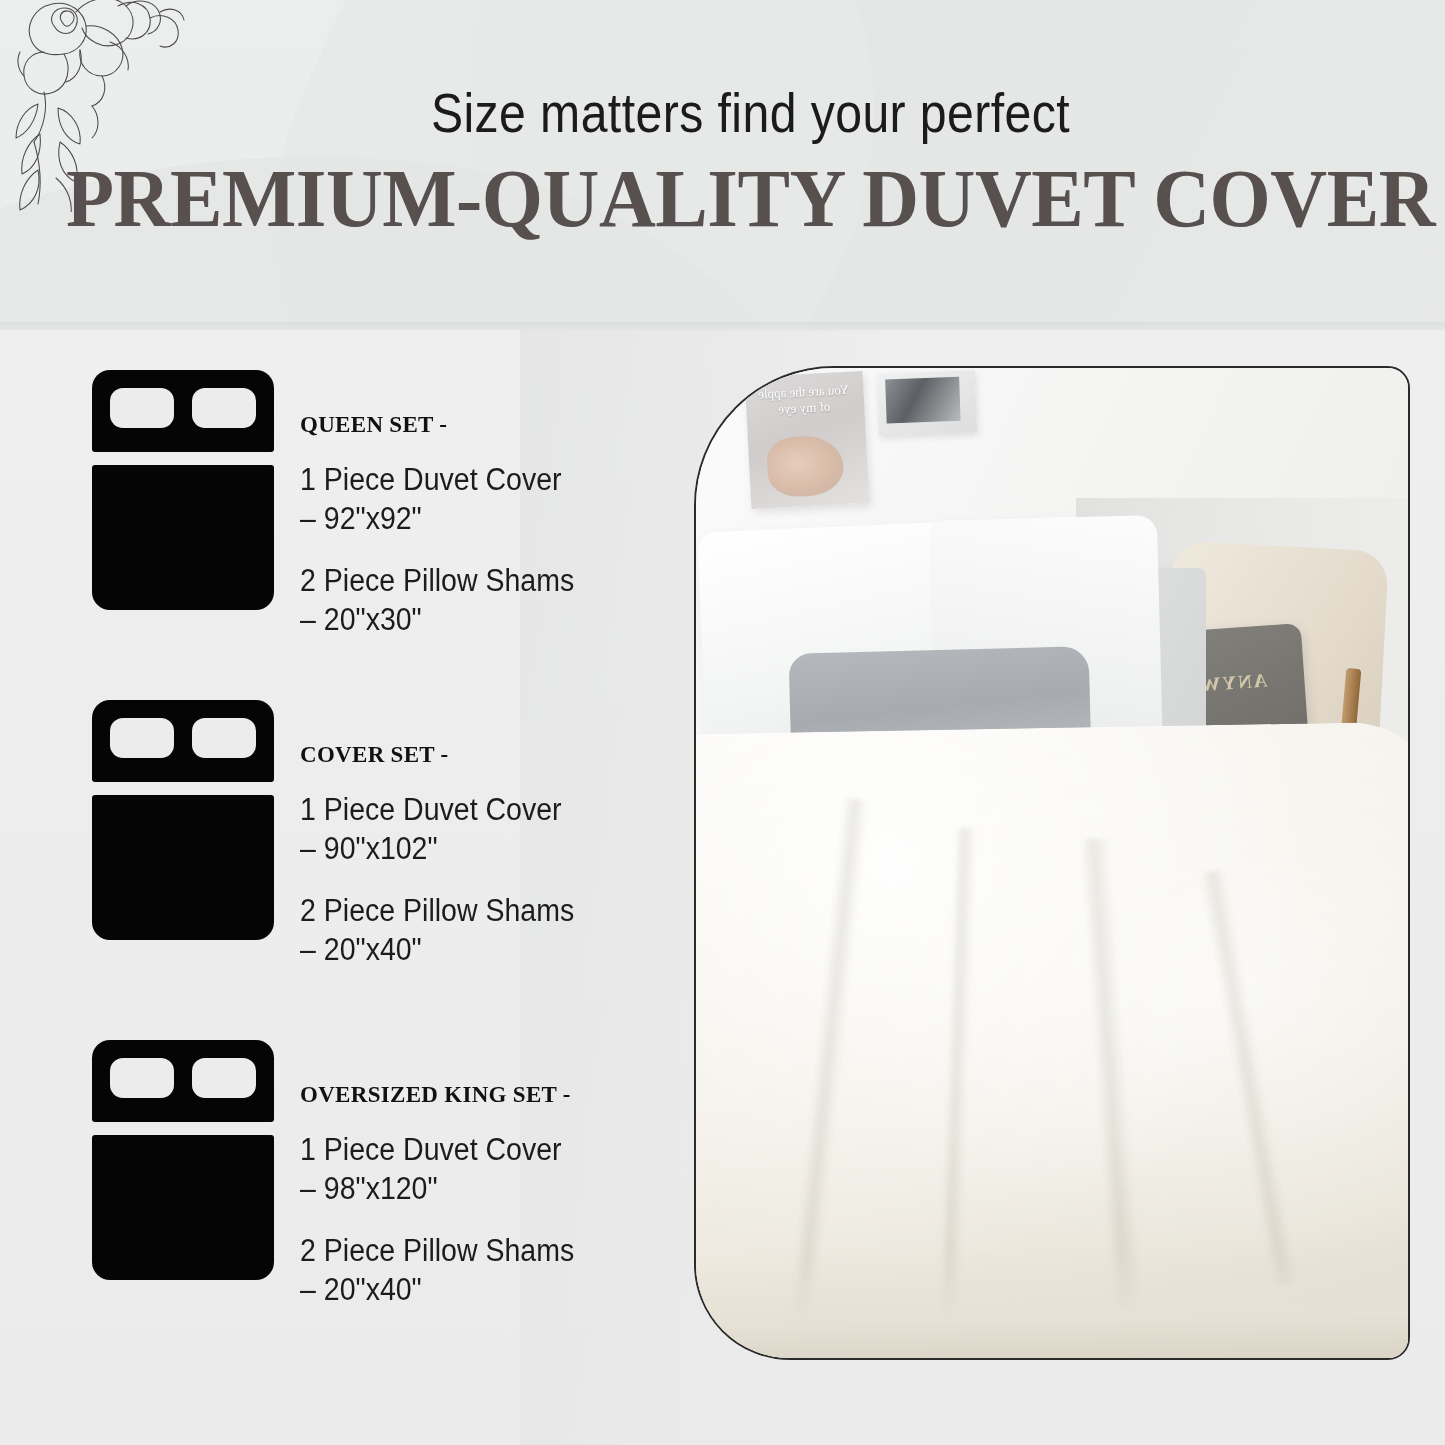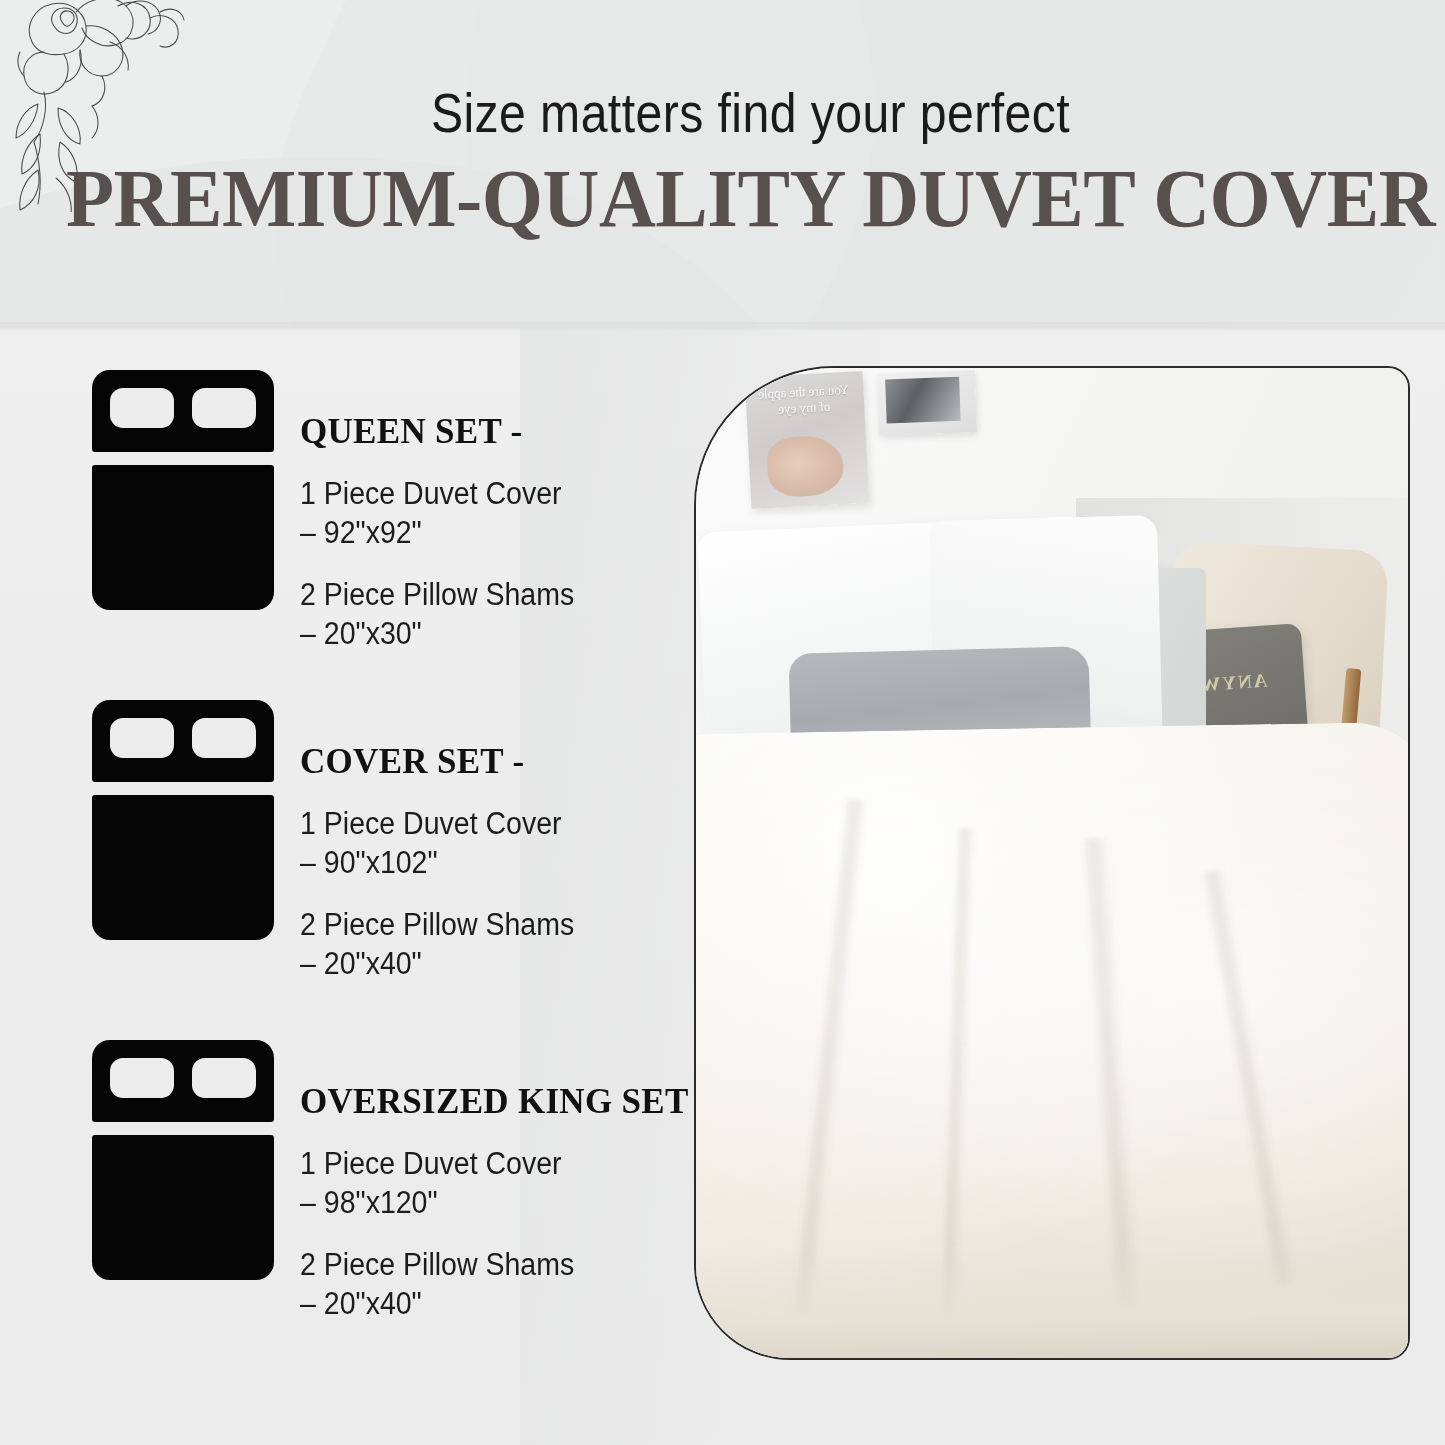--- a/index.html
+++ b/index.html
@@ -176,21 +176,21 @@
     top: 95px;
     width: 182px;
     height: 145px;
     background: #050505;
     border-radius: 3px 3px 18px 18px;
   }
 
   .size-text { padding-top: 42px; }
   .set-title {
     font-family: "Liberation Serif", "DejaVu Serif", serif;
-    font-size: 35px;
+    font-size: 23px;
     font-weight: 700;
     color: #111111;
     letter-spacing: .3px;
     margin: 0 0 22px 0;
     white-space: nowrap;
   }
   .set-line {
     font-family: "Liberation Sans Narrow", "Liberation Sans", sans-serif;
     font-size: 31px;
     font-weight: 400;

